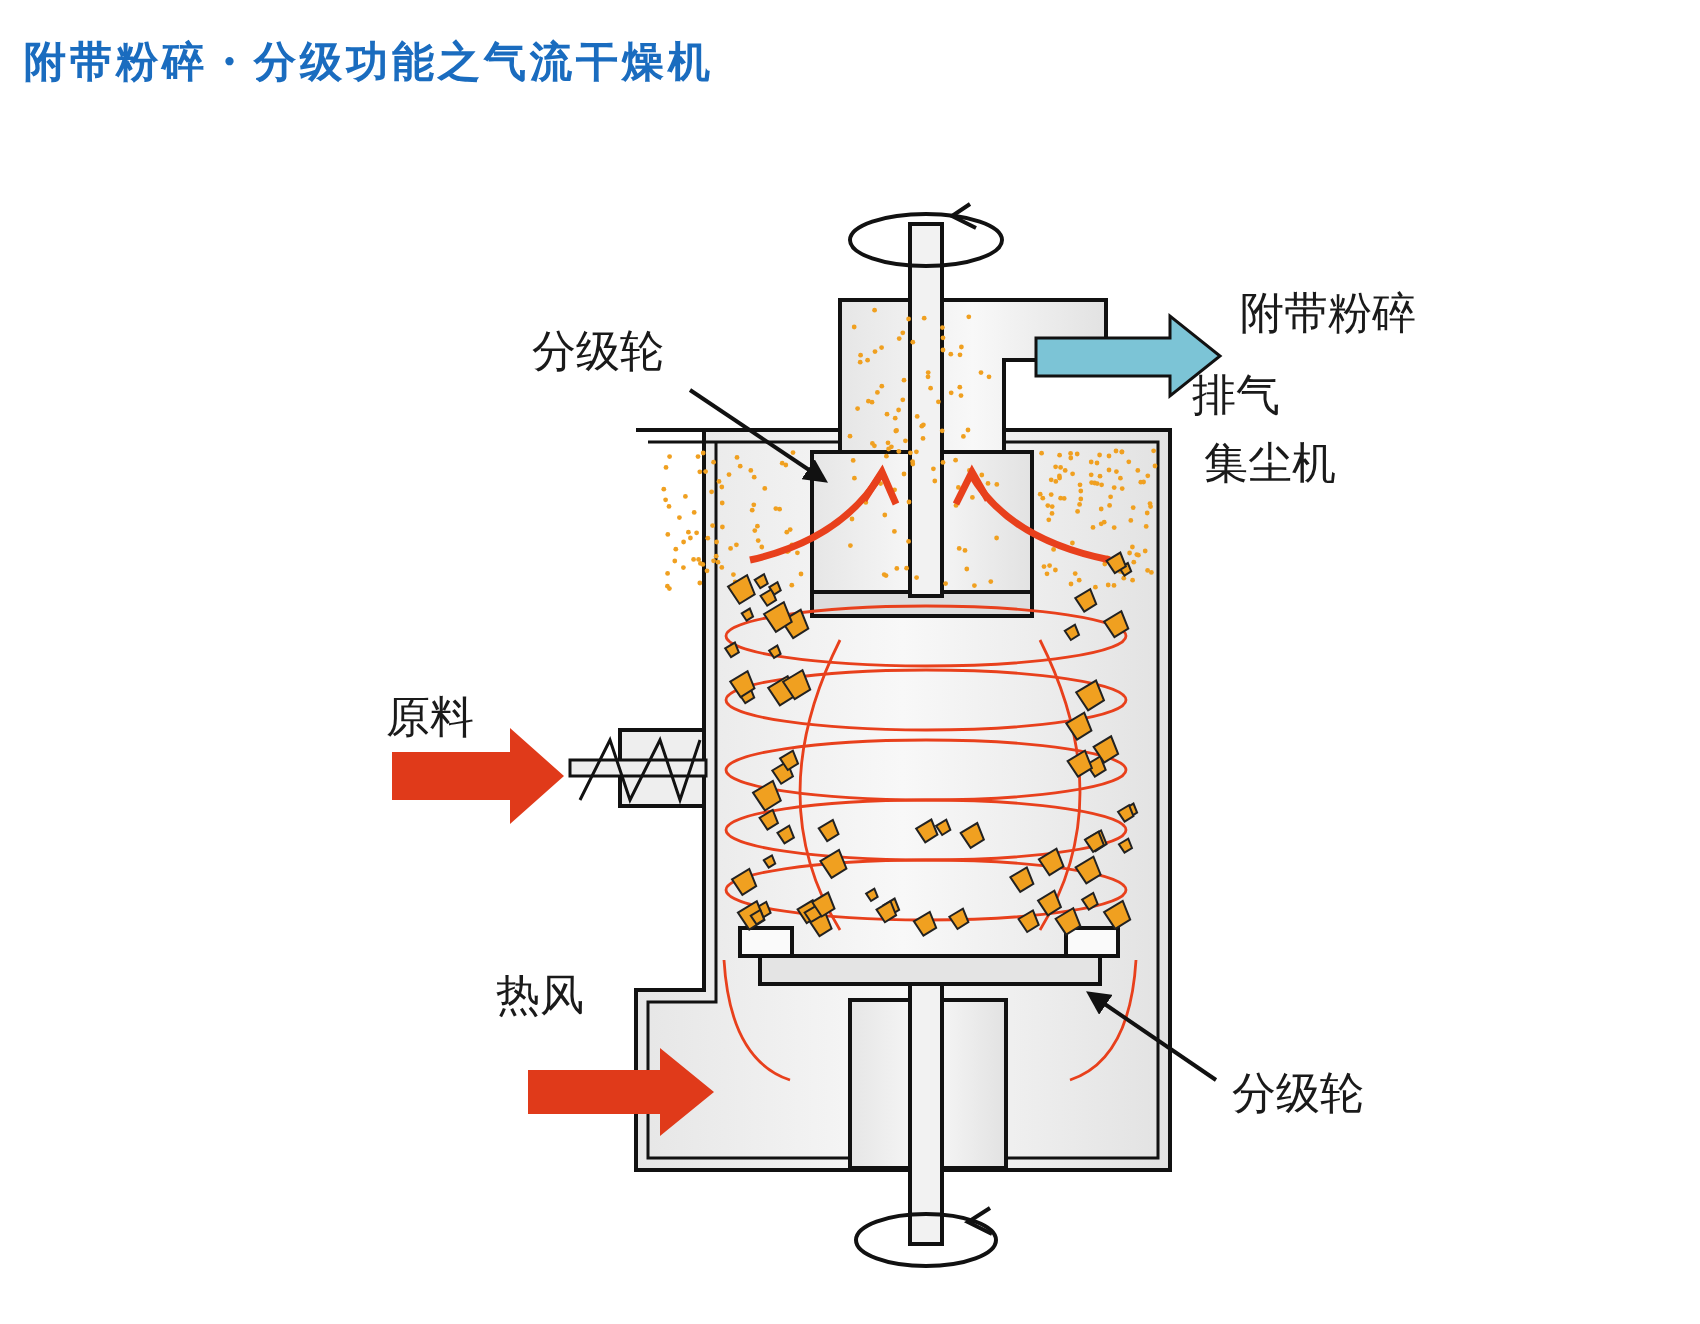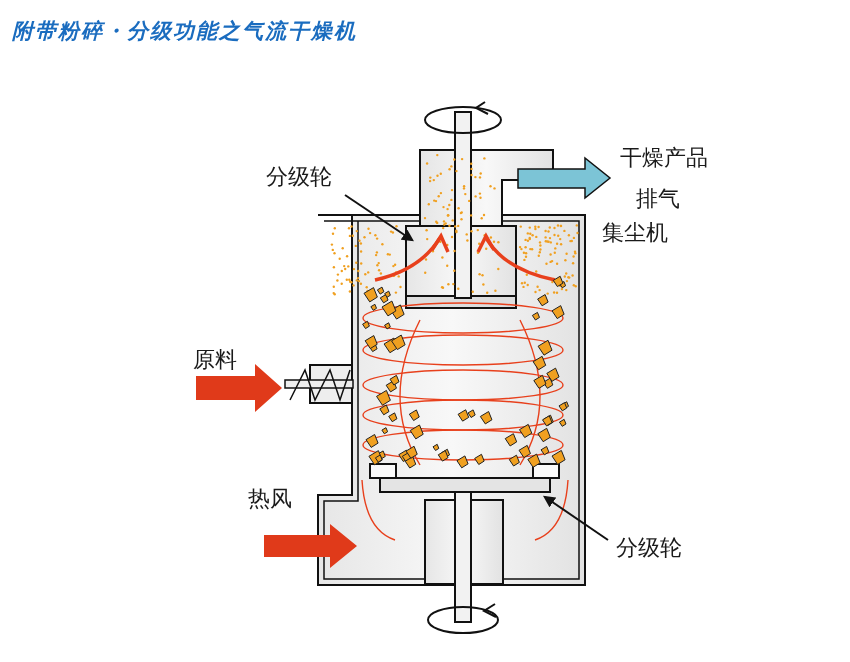--- a/index.html
+++ b/index.html
@@ -1,17 +1,17 @@
 <!DOCTYPE html>
 <html><head>
 <meta charset="utf-8">
 <style>
   html,body{margin:0;padding:0;background:#ffffff;}
   body{width:850px;height:662px;position:relative;overflow:hidden;font-family:"DejaVu Sans",sans-serif;}
-  .title{position:absolute;left:12px;top:17px;font-size:21px;font-weight:bold;color:#1a6cbf;letter-spacing:2px;font-style:italic;}
+  .title{position:absolute;left:12px;top:17px;font-size:21px;font-weight:bold;color:#1a6cbf;letter-spacing:2px;}
   .lbl{position:absolute;font-size:22px;color:#1a1a1a;line-height:1.2;}
   svg{position:absolute;left:0;top:0;}
 </style>
 </head>
 <body>
 
 <div class="title">附带粉碎・分级功能之气流干燥机</div>
 
 <svg width="850" height="662" viewBox="0 0 850 662">
   <defs>
@@ -396,18 +396,18 @@
 
   <path d="M196,376 H255 V364 L282,388 L255,412 V400 H196 Z" fill="#e03a1a"></path>
   <path d="M264,535 H330 V524 L357,546 L330,568 V557 H264 Z" fill="#e03a1a"></path>
   <path d="M518,169 H585 V158 L610,178 L585,198 V188 H518 Z" fill="#7cc4d6" stroke="#111" stroke-width="1.5"></path>
 
   <line x1="345" y1="195" x2="412" y2="240" stroke="#111" stroke-width="2" marker-end="url(#ah)"></line>
   <line x1="608" y1="540" x2="545" y2="497" stroke="#111" stroke-width="2" marker-end="url(#ah)"></line>
 </svg>
 
 <div class="lbl" style="left:266px;top:164px">分级轮</div>
-<div class="lbl" style="left:620px;top:145px">干燥产品</div>
-<div class="lbl" style="left:636px;top:186px">排气</div>
+<div class="lbl" style="left:620px;top:145px">附带粉碎</div>
+<div class="lbl" style="left:596px;top:186px">排气</div>
 <div class="lbl" style="left:602px;top:220px">集尘机</div>
 <div class="lbl" style="left:193px;top:347px">原料</div>
 <div class="lbl" style="left:248px;top:486px">热风</div>
 <div class="lbl" style="left:616px;top:535px">分级轮</div>
 
 </body></html>

